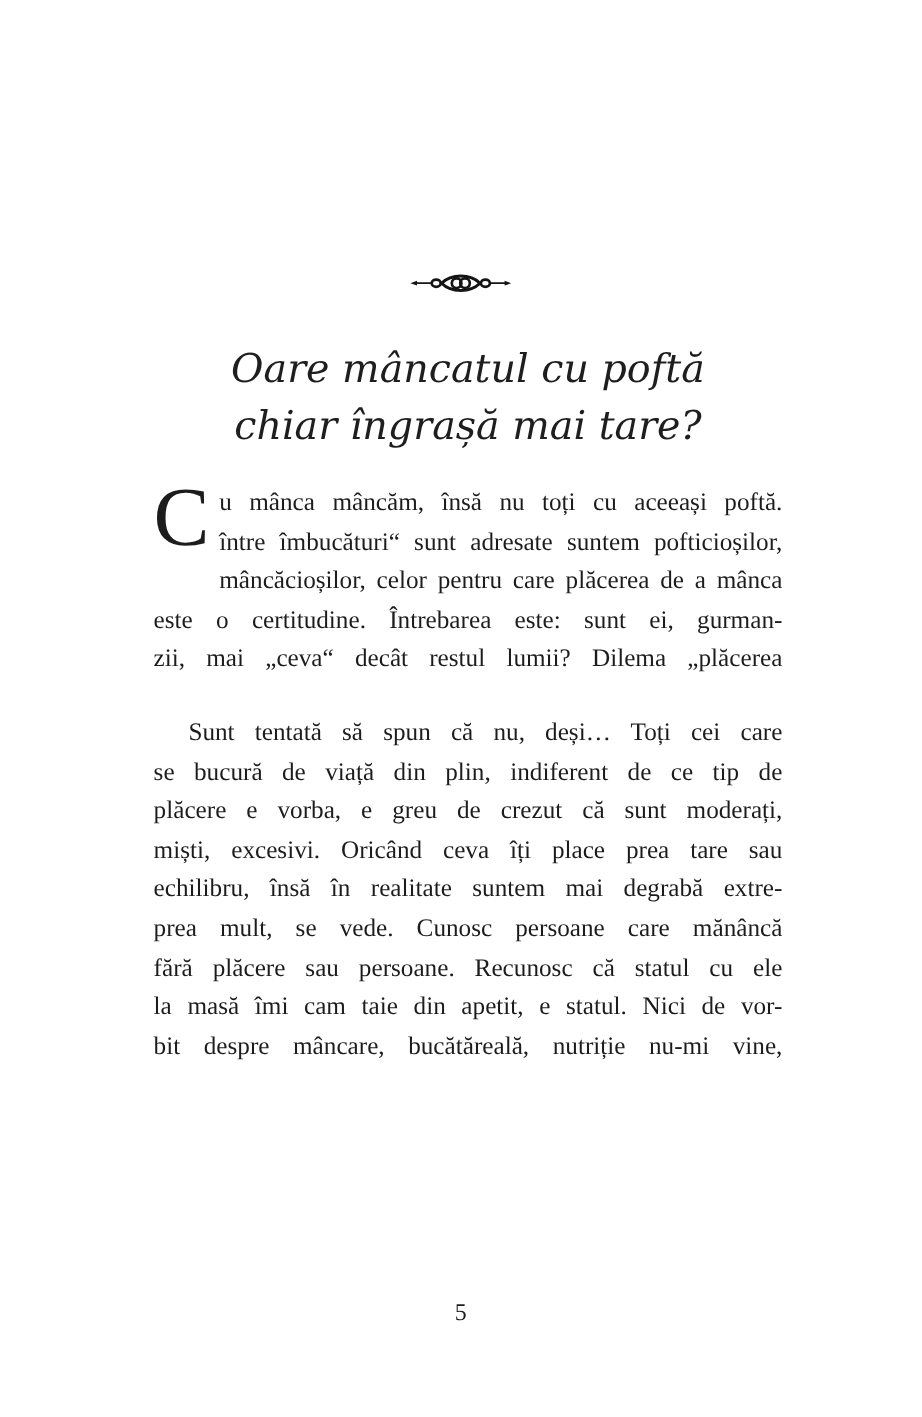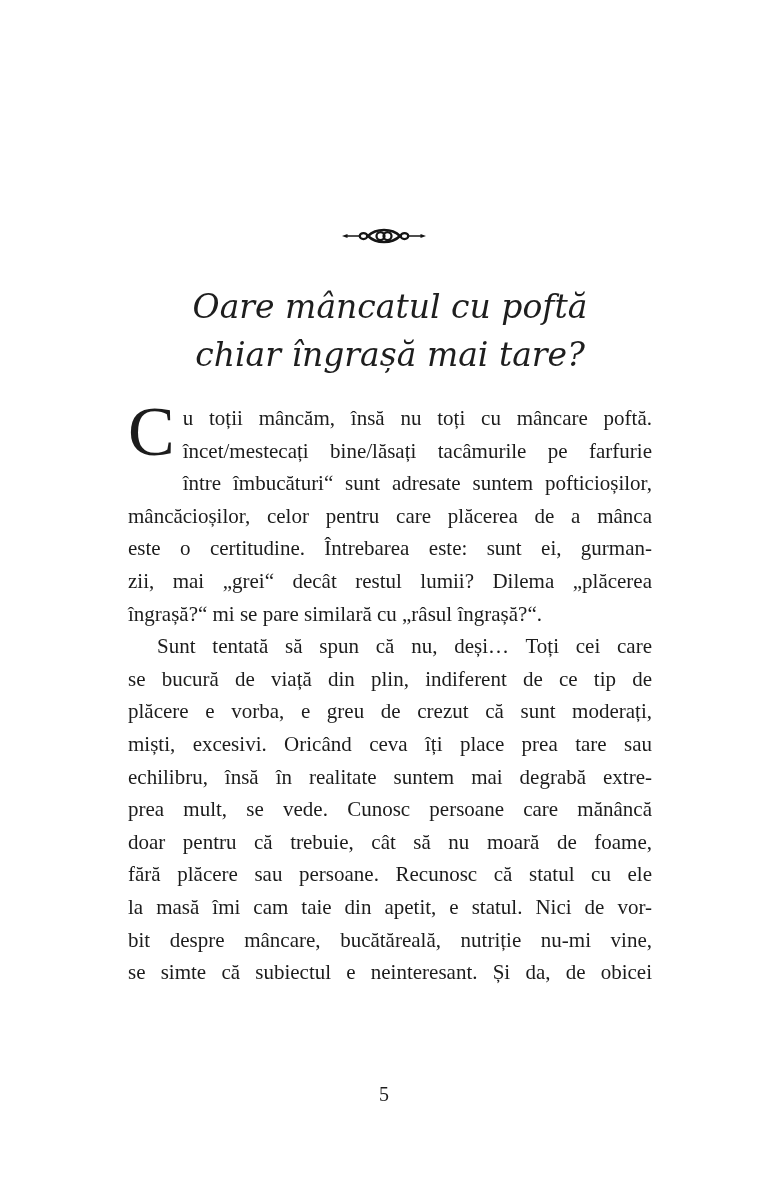--- a/index.html
+++ b/index.html
@@ -49,21 +49,21 @@
     line-height: 32.6px;
     color: #1c1c1c;
   }
   .paragraph { overflow: visible; }
   .line {
     text-align: justify;
     text-align-last: justify;
     white-space: normal;
   }
   .line.flush-left { text-align-last: auto; }
-  .line.indented { text-indent: 29px; }
+  .line.indented { text-indent: 29px; margin-top: 29px; }
   .dropcap {
     float: left;
     font-size: 70px;
     line-height: 57px;
     height: 65px;
     margin: 1px 8px 0 0;
     color: #1c1c1c;
   }
   .page-number {
     position: absolute;
@@ -97,38 +97,34 @@
   </div>
 
   <h1 class="title">
     <span class="title-line">Oare mâncatul cu poftă</span>
     <span class="title-line">chiar îngrașă mai tare?</span>
   </h1>
 
   <div class="body-text" id="body-text">
       <div class="paragraph">
         <span class="dropcap">C</span>
-        <div class="line">u toții mâncăm, însă nu toți cu mâncare poftă.</div>
-        <div class="line">încet/mestecați bine/lăsați tacâmurile pe farfurie</div>
+        <div class="line">u mânca mâncăm, însă nu toți cu aceeași poftă.</div>
         <div class="line">între îmbucături“ sunt adresate suntem pofticioșilor,</div>
         <div class="line">mâncăcioșilor, celor pentru care plăcerea de a mânca</div>
         <div class="line">este o certitudine. Întrebarea este: sunt ei, gurman-</div>
-        <div class="line">zii, mai „grei“ decât restul lumii? Dilema „plăcerea</div>
-        <div class="line flush-left">îngrașă?“ mi se pare similară cu „râsul îngrașă?“.</div>
+        <div class="line">zii, mai „ceva“ decât restul lumii? Dilema „plăcerea</div>
       </div>
       <div class="paragraph">
         <div class="line indented">Sunt tentată să spun că nu, deși… Toți cei care</div>
         <div class="line">se bucură de viață din plin, indiferent de ce tip de</div>
         <div class="line">plăcere e vorba, e greu de crezut că sunt moderați,</div>
         <div class="line">miști, excesivi. Oricând ceva îți place prea tare sau</div>
         <div class="line">echilibru, însă în realitate suntem mai degrabă extre-</div>
         <div class="line">prea mult, se vede. Cunosc persoane care mănâncă</div>
-        <div class="line">doar pentru că trebuie, cât să nu moară de foame,</div>
         <div class="line">fără plăcere sau persoane. Recunosc că statul cu ele</div>
         <div class="line">la masă îmi cam taie din apetit, e statul. Nici de vor-</div>
         <div class="line">bit despre mâncare, bucătăreală, nutriție nu-mi vine,</div>
-        <div class="line">se simte că subiectul e neinteresant. Și da, de obicei</div>
       </div>
     </div>
 
   <div class="page-number">5</div>
 
 </div>
 
 </body></html>

